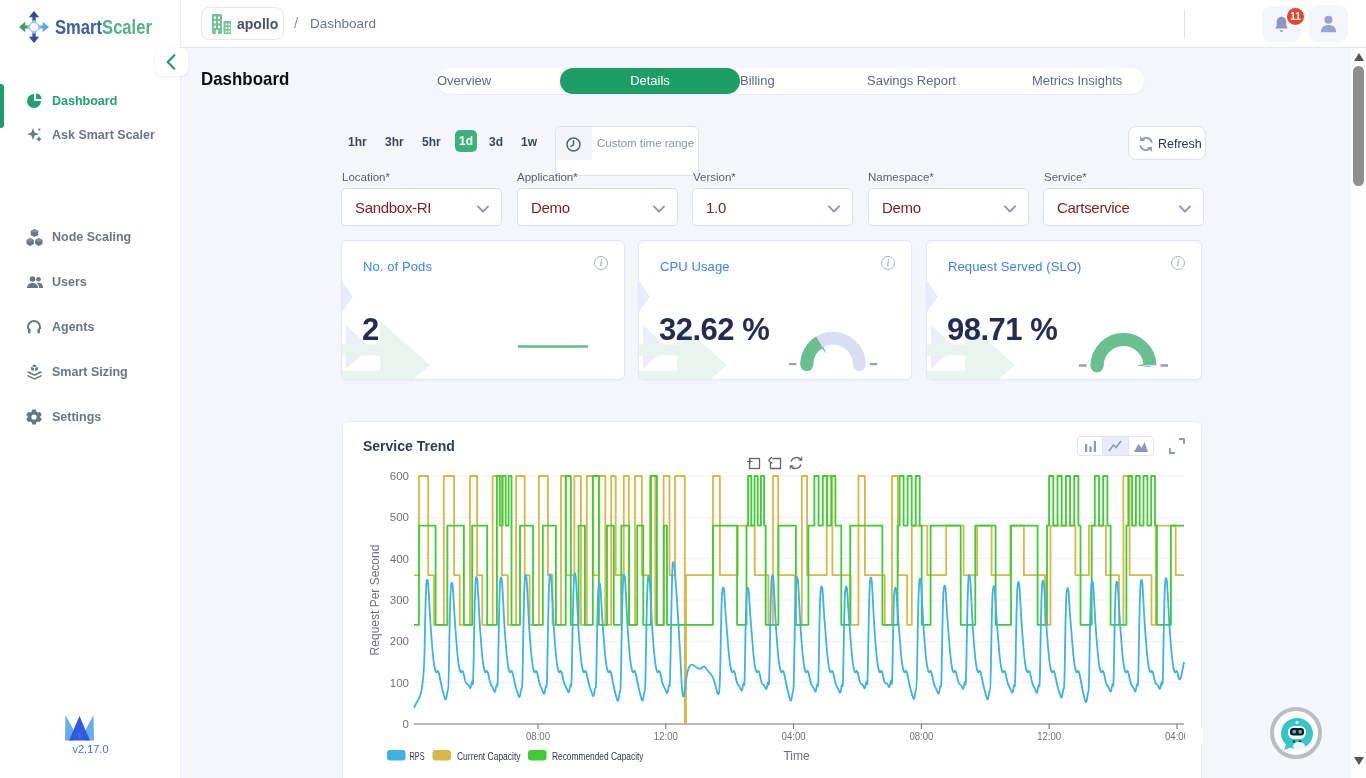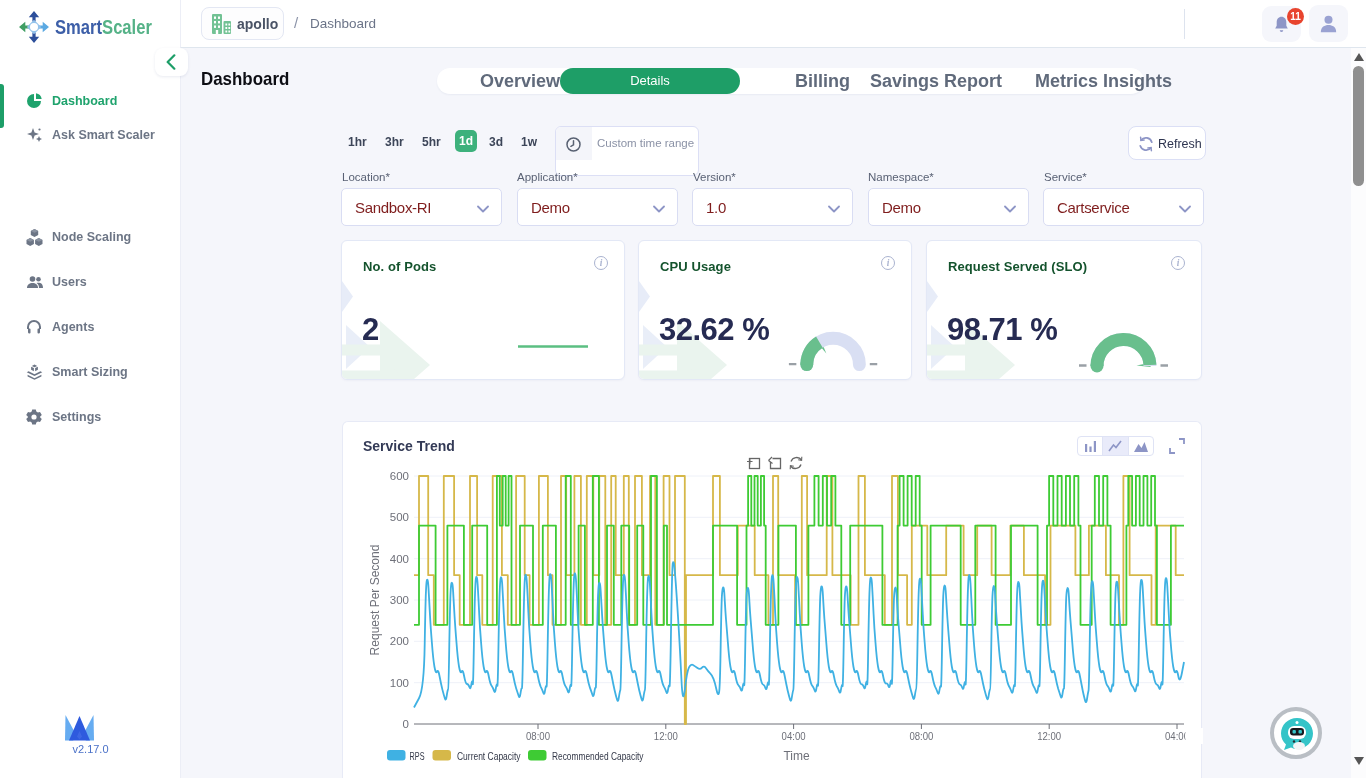--- a/index.html
+++ b/index.html
@@ -28,41 +28,41 @@
 .sitem.active .tx { color:#1fa36d; }
 #sbar { position:absolute; left:0; top:84px; width:4px; height:44px; background:#1d9e68; border-radius:0 3px 3px 0; }
 #crown { position:absolute; left:62px; top:714px; }
 #ver { position:absolute; left:0px; top:743px; width:181px; text-align:center; font-size:11px; color:#4a71c8; }
 
 
 #content { position:absolute; left:181px; top:48px; width:1170px; height:730px; background:#f5f6fb; }
 #collapse { position:absolute; left:155px; top:48px; width:33px; height:28px; background:#fff; border-radius:8px; box-shadow:0 1px 3px rgba(40,60,120,0.10); z-index:20; }
 #title { position:absolute; left:201px; top:68px; font-size:19px; font-weight:bold; color:#0d0e14; transform:scaleX(0.89); transform-origin:left top; }
 #tabbar { position:absolute; left:437px; top:68px; width:707px; height:26px; background:#fff; border-radius:13px; box-shadow:0 1px 2px rgba(40,60,120,0.06); }
-.tab { position:absolute; top:0; height:26px; line-height:26px; text-align:right; font-size:18px; color:#606a7b;font-weight:bold; }
+.tab { position:absolute; top:0; height:26px; line-height:26px; text-align:left; font-size:13px; color:#606a7b; }
 #tab-active { position:absolute; left:123px; top:0; width:180px; height:26px; background:#1e9e67; border-radius:13px; color:#fff; font-weight:normal; line-height:26px; text-align:center; font-size:13px; }
 
 
 .trb { position:absolute; top:135px; font-size:12px; font-weight:600; color:#3c4558; }
 #td1 { position:absolute; left:455px; top:130px; width:22px; height:22px; background:#3db17c; border-radius:5px; color:#fff; font-size:12px; font-weight:600; text-align:center; line-height:22px; }
 #custom { position:absolute; left:555px; top:126px; width:144px; height:50px; border:1px solid #dcdff5; border-radius:6px; background:#fff; overflow:hidden; }
 #custom .left { position:absolute; left:0; top:0; width:36px; height:33px; background:#f4f5fa; }
 #custom .tx { position:absolute; left:41px; top:10px; font-size:11.5px; color:#8b92a6; white-space:nowrap; }
 #refresh { position:absolute; left:1128px; top:126px; width:78px; height:34px; border:1px solid #dbdff5; border-radius:8px; background:#fff; }
 #refresh .tx { position:absolute; left:29px; top:10px; font-size:12.5px; font-weight:500; color:#2e3550; }
 
 
 .flabel { position:absolute; top:171px; font-size:11.5px; color:#596174; }
 .fbox { position:absolute; top:188px; width:161px; height:38px; background:#fff; border:1px solid #d9ddf3; border-radius:5px; }
 .fbox .v { position:absolute; left:13px; top:10px; font-size:15px; color:#7f1d1d; letter-spacing:-0.3px; }
 .fbox svg { position:absolute; right:12px; top:16px; }
 
 
 .card { position:absolute; top:240px; height:140px; background:#fff; border:1px solid #e3e8f6; border-radius:6px; box-shadow:0 1px 2px rgba(40,60,120,0.04); overflow:hidden; }
-.card .ttl { position:absolute; left:21px; top:18px; font-size:13px; font-weight:700; color:#14532d; letter-spacing:0.1px; }
+.card .ttl { position:absolute; left:21px; top:18px; font-size:13px; font-weight:400; color:#3b82f6; letter-spacing:0.1px; }
 .card .num { position:absolute; left:20px; top:71px; font-size:31px; font-weight:bold; color:#262b52; letter-spacing:-0.5px; white-space:nowrap; }
 .info { position:absolute; width:14px; height:14px; border:1.4px solid #aab3d0; border-radius:50%; color:#aab3d0; font-size:9.5px; font-style:italic; font-weight:bold; text-align:center; line-height:12px; font-family:"Liberation Serif",serif; }
 
 
 #chartcard { position:absolute; left:342px; top:421px; width:860px; height:357px; background:#fff; border:1px solid #e7eaf6; border-radius:6px 6px 0 0; border-bottom:none; }
 #ctitle { position:absolute; left:20px; top:16px; font-size:14px; font-weight:bold; color:#333a56; }
 #ctypes { position:absolute; left:734px; top:14px; width:77px; height:20px; border:1px solid #dfe3f5; border-radius:4px; background:#fff; display:flex; }
 #ctypes .cell { flex:1; display:flex; align-items:center; justify-content:center; border-right:1px solid #dfe3f5; }
 #ctypes .cell:last-child { border-right:none; }
 #ctypes .sel { background:#e9ebfa; }

